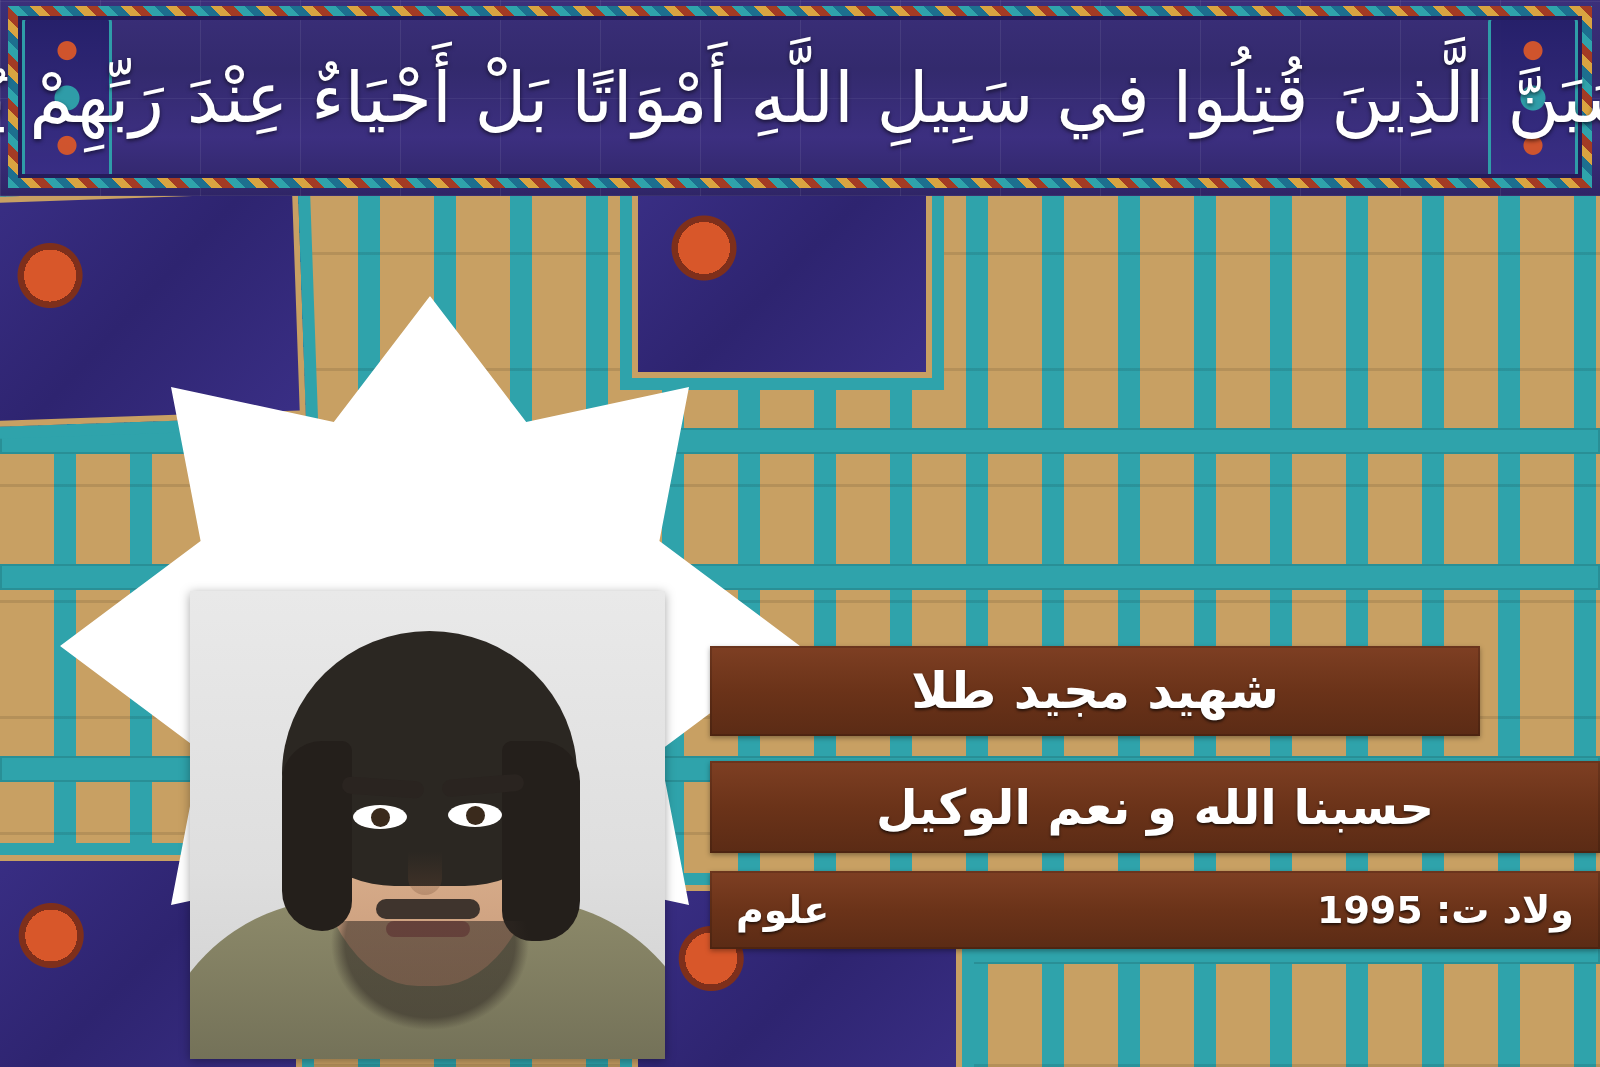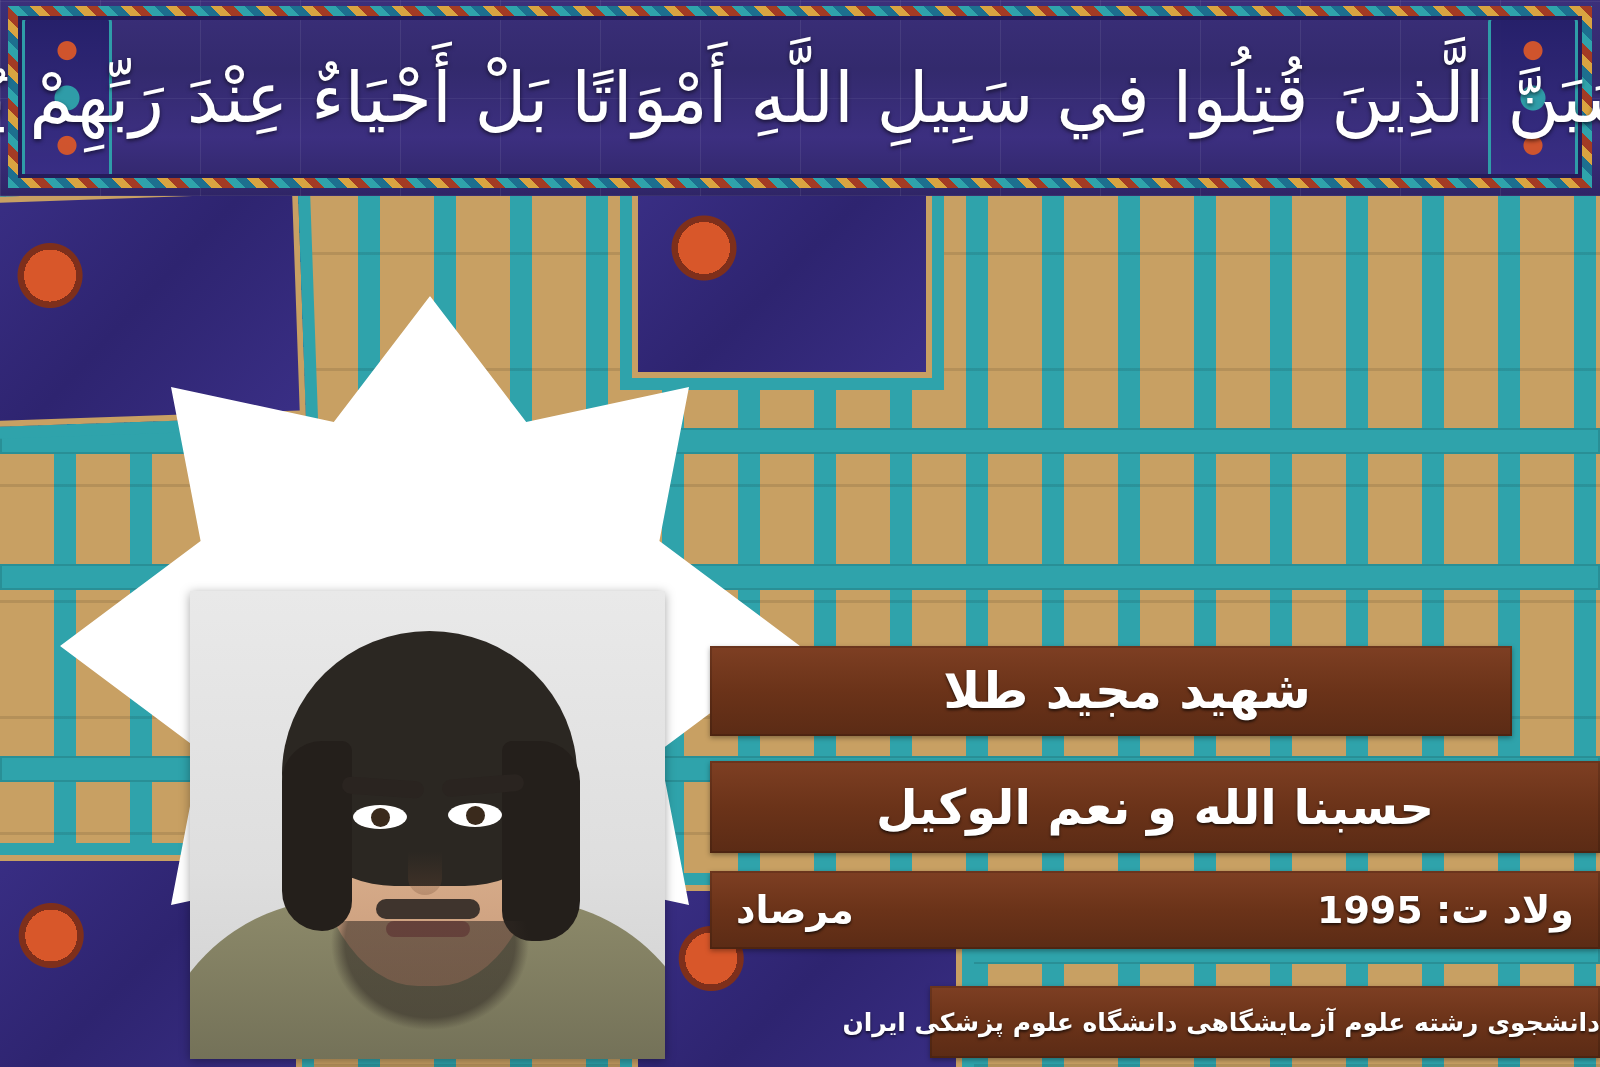--- a/index.html
+++ b/index.html
@@ -191,21 +191,21 @@
     color: #ffffff;
     direction: rtl;
   }
   .plaque .txt {
     width: 100%;
     text-align: center;
     text-shadow: 0 2px 3px rgba(0,0,0,.65);
     white-space: nowrap;
   }
 
-  #plaque-name   { left: 710px; top: 450px;  width: 770px; height: 90px; padding-left: 32px;  }
+  #plaque-name   { left: 710px; top: 450px;  width: 770px; height: 90px;  }
   #plaque-name .txt { font-size: 50px; font-weight: bold; }
 
   #plaque-motto  { left: 710px; top: 565px;  width: 890px; height: 92px;  }
   #plaque-motto .txt { font-size: 48px; font-weight: bold; }
 
   #plaque-dates  { left: 710px; top: 675px;  width: 890px; height: 78px;  }
   #plaque-dates .txt {
     display: flex; align-items: center; justify-content: space-between;
     padding: 0 26px; box-sizing: border-box; font-size: 38px; font-weight: bold;
   }
@@ -267,21 +267,18 @@
 
     <div class="plaque" id="plaque-motto">
       <div class="txt">حسبنا الله و نعم الوکیل</div>
     </div>
 
     <div class="plaque" id="plaque-dates">
       <div class="txt">
         <span class="dates-group">
           <span>ولاد ت: 1995</span>
         </span>
-        <span>مرصاد</span>
+        <span>علوم</span>
       </div>
     </div>
 
-    <div class="plaque" id="plaque-edu">
-      <div class="txt">دانشجوی رشته علوم آزمایشگاهی دانشگاه علوم پزشکی ایران</div>
-    </div>
   </div>
 </div>
 
 </body></html>

